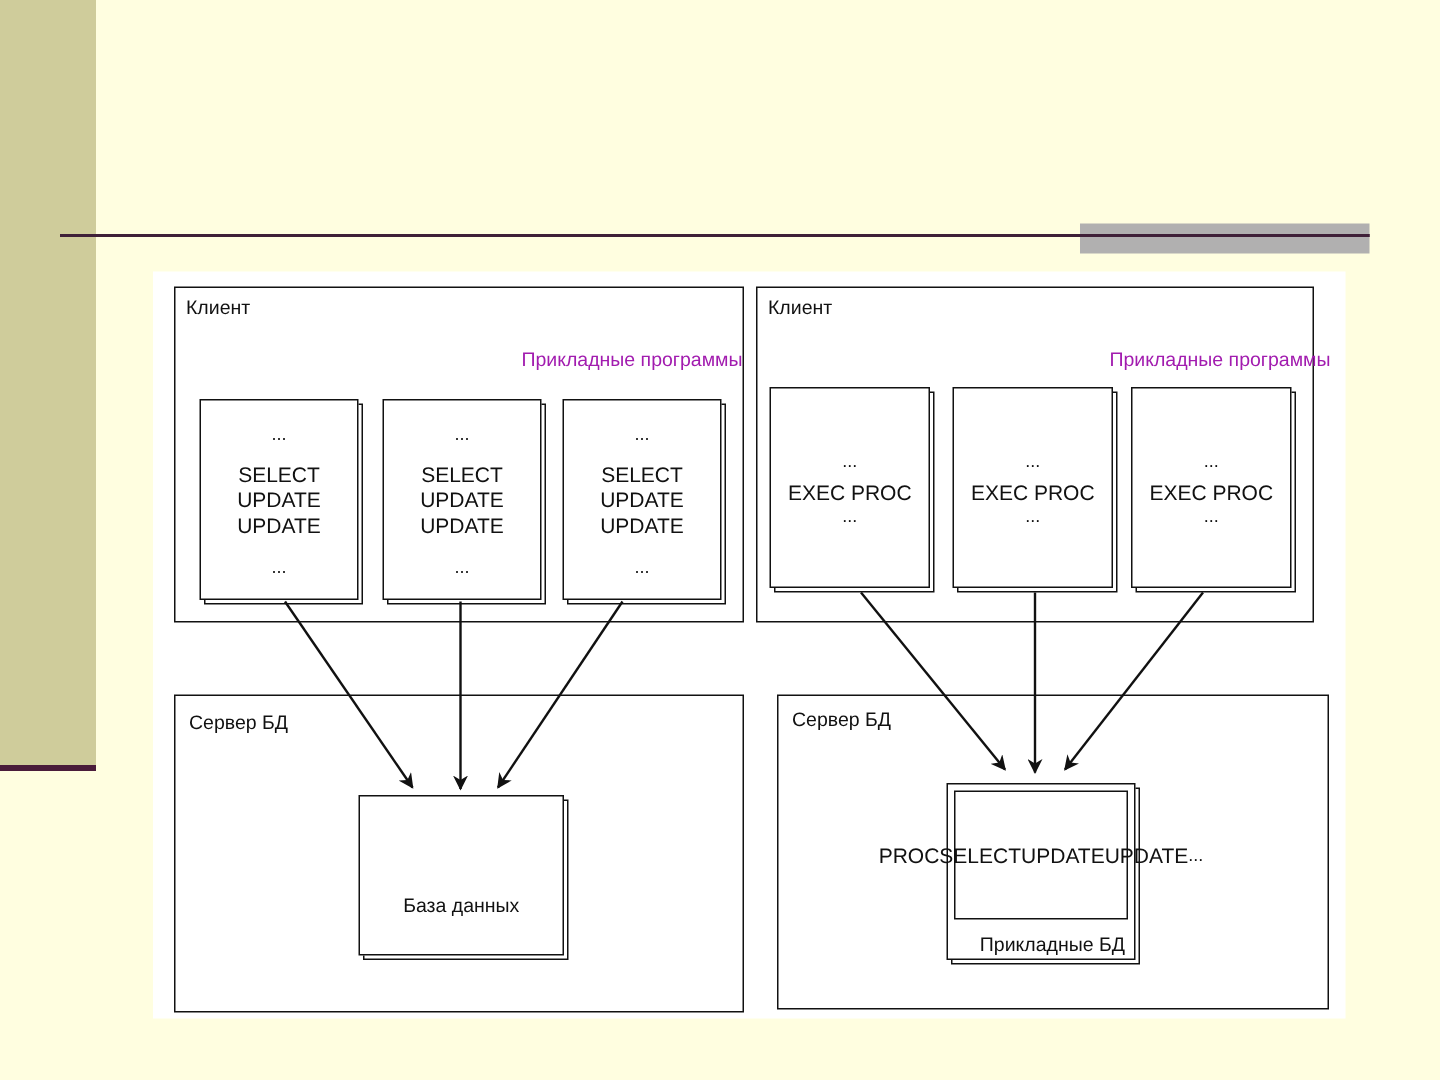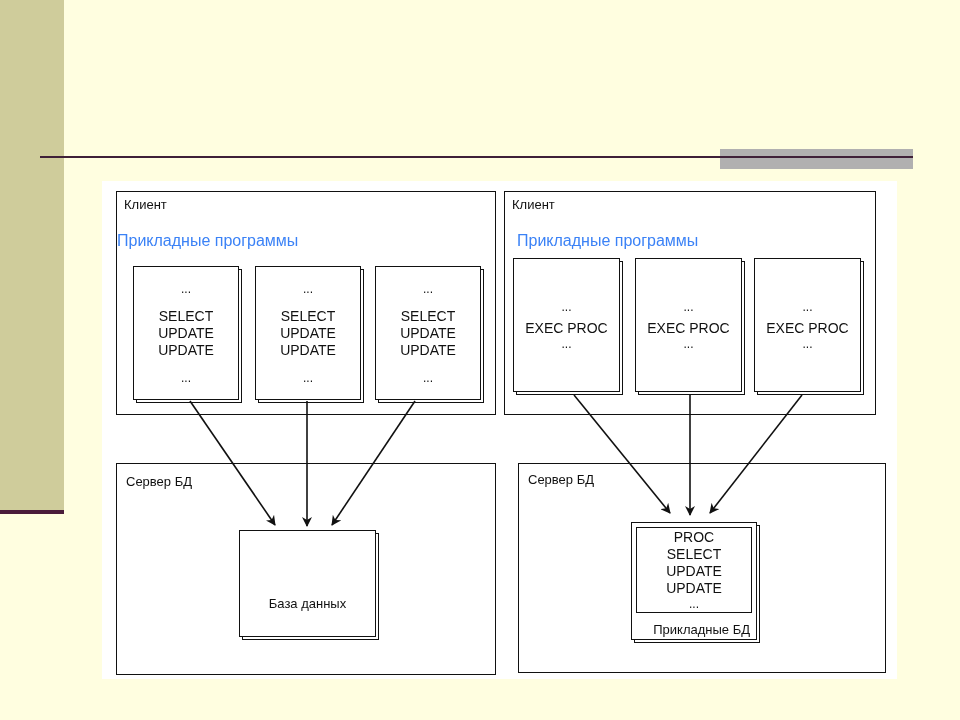--- a/index.html
+++ b/index.html
@@ -10,31 +10,31 @@
   }
   .side-bar { position: absolute; left: 0; top: 0; width: 64px; height: 512px; background: #cfcc9b; }
   .side-bar-line { position: absolute; left: 0; top: 510px; width: 64px; height: 4px; background: #4a1c3a; }
   .title-rule { position: absolute; left: 40px; top: 156px; width: 873px; height: 2px; background: #3f2038; }
   .title-accent { position: absolute; left: 720px; top: 149px; width: 193px; height: 20px; background: #b1b0b0; }
   .title-rule-over { position: absolute; left: 720px; top: 156px; width: 193px; height: 2px; background: #3f2038; }
 
   .figure { position: absolute; left: 102px; top: 181px; width: 795px; height: 498px; background: #ffffff; }
   .panel { position: absolute; border: 1.5px solid #111; background: #fff; box-sizing: border-box; text-decoration: underline; }
   .panel-label { position: absolute; left: 7px; top: 5px; font-size: 13px; color: #111; }
-  .apps-caption { position: absolute; font-size: 16px; color: #3b82f6; text-align: left; width: 100%; }
+  .apps-caption { position: absolute; font-size: 13px; color: #a21caf; text-align: right; width: 100%; }
 
   .doc { position: absolute; box-sizing: border-box; }
   .doc .sheet-back { position: absolute; left: 3px; top: 3px; right: -3px; bottom: -3px; border: 1.2px solid #111; background: #fff; }
   .doc .sheet { position: absolute; left: 0; top: 0; right: 0; bottom: 0; border: 1.5px solid #111; background: #fff;
      display: flex; flex-direction: column; align-items: center; justify-content: center; }
   .doc .line { font-size: 14px; line-height: 17px; color: #111; text-align: center; }
   .doc .dots { font-size: 12px; line-height: 14px; }
 
   .proc-inner { position: absolute; left: 4px; top: 4px; right: 4px; height: 84px; border: 1.3px solid #111;
-     display: flex; flex-direction: column; align-items: center; justify-content: center; }
+     display: flex; flex-direction: row; align-items: center; justify-content: center; }
   .proc-caption { position: absolute; left: 0; right: 0; bottom: 2px; text-align: right; padding-right: 6px; font-size: 13px; color: #111; }
 
   svg.arrows { position: absolute; left: 0; top: 0; width: 795px; height: 498px; overflow: visible; pointer-events: none; }
 </style>
 </head>
 <body>
 
 <div class="side-bar"></div>
 <div class="side-bar-line"></div>
 <div class="title-accent"></div>

